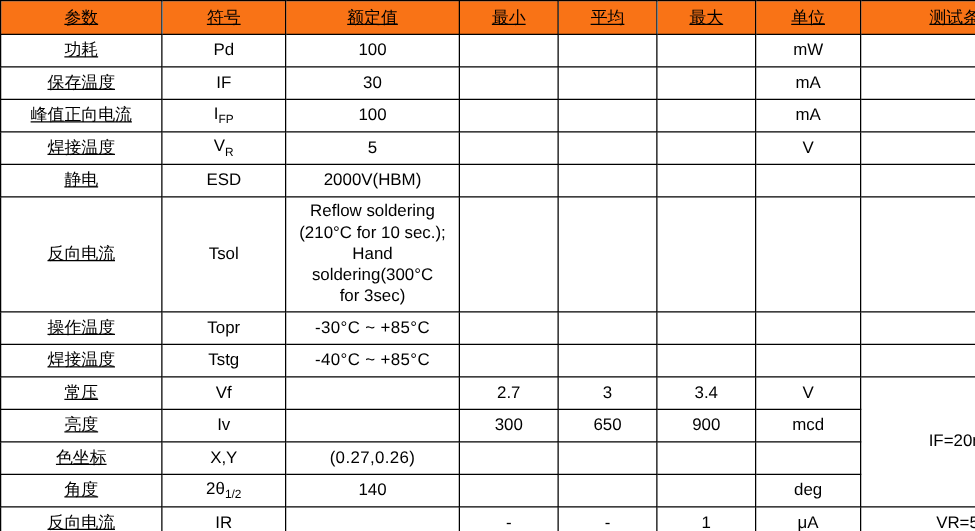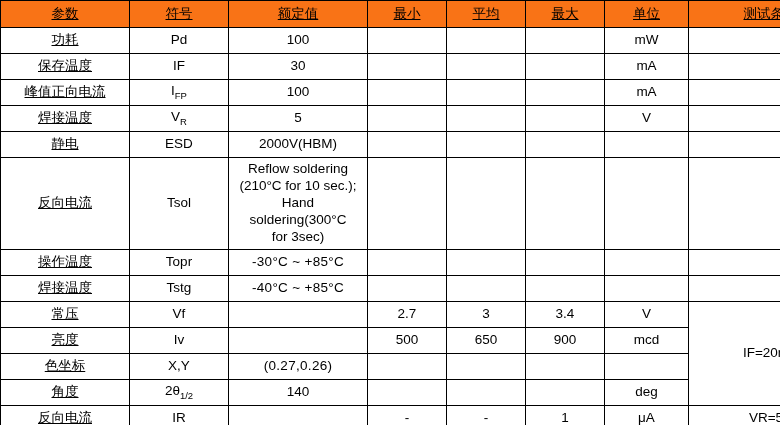--- a/index.html
+++ b/index.html
@@ -177,21 +177,21 @@
       <td>3</td>
       <td>3.4</td>
       <td class="unit-small">V</td>
       <td class="cond" rowspan="4">IF=20mA</td>
     </tr>
 
     <tr>
       <td class="param">亮度</td>
       <td>Iv</td>
       <td></td>
-      <td>500</td>
+      <td>300</td>
       <td>650</td>
       <td>900</td>
       <td class="unit-small">mcd</td>
     </tr>
 
     <tr>
       <td class="param">色坐标</td>
       <td>X,Y</td>
       <td class="wide-spaced">(0.27,0.26)</td>
       <td></td>

